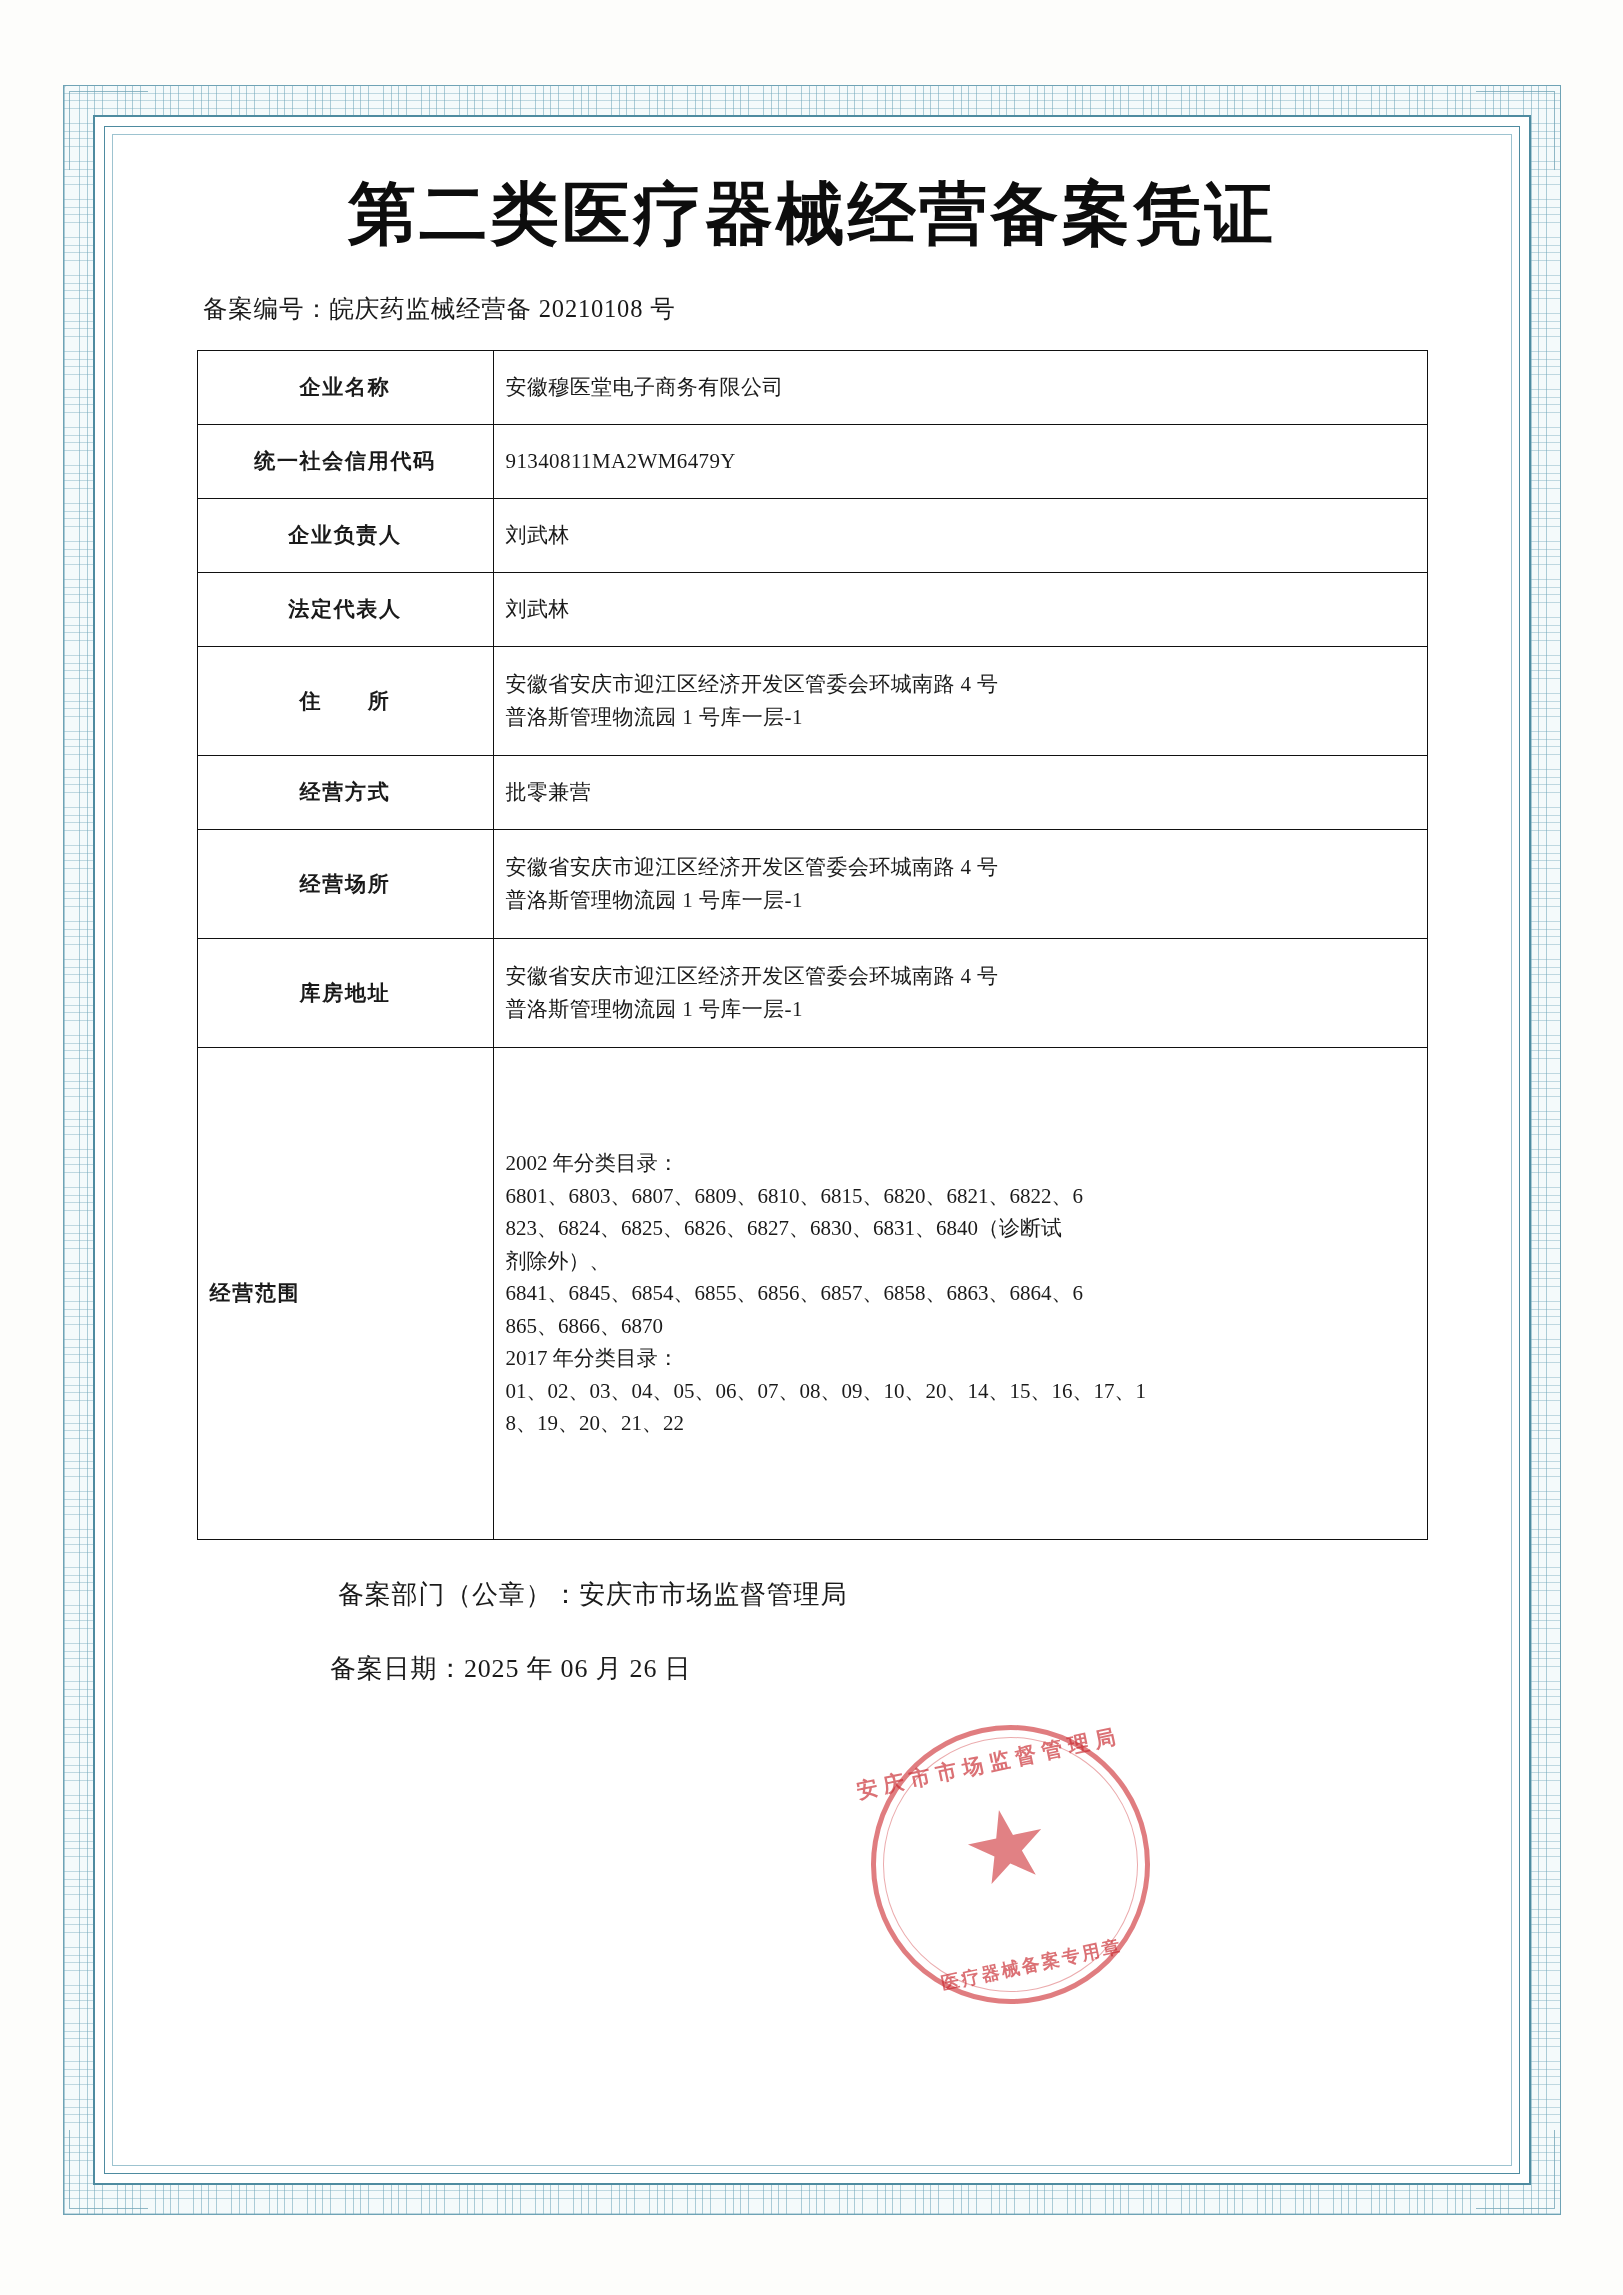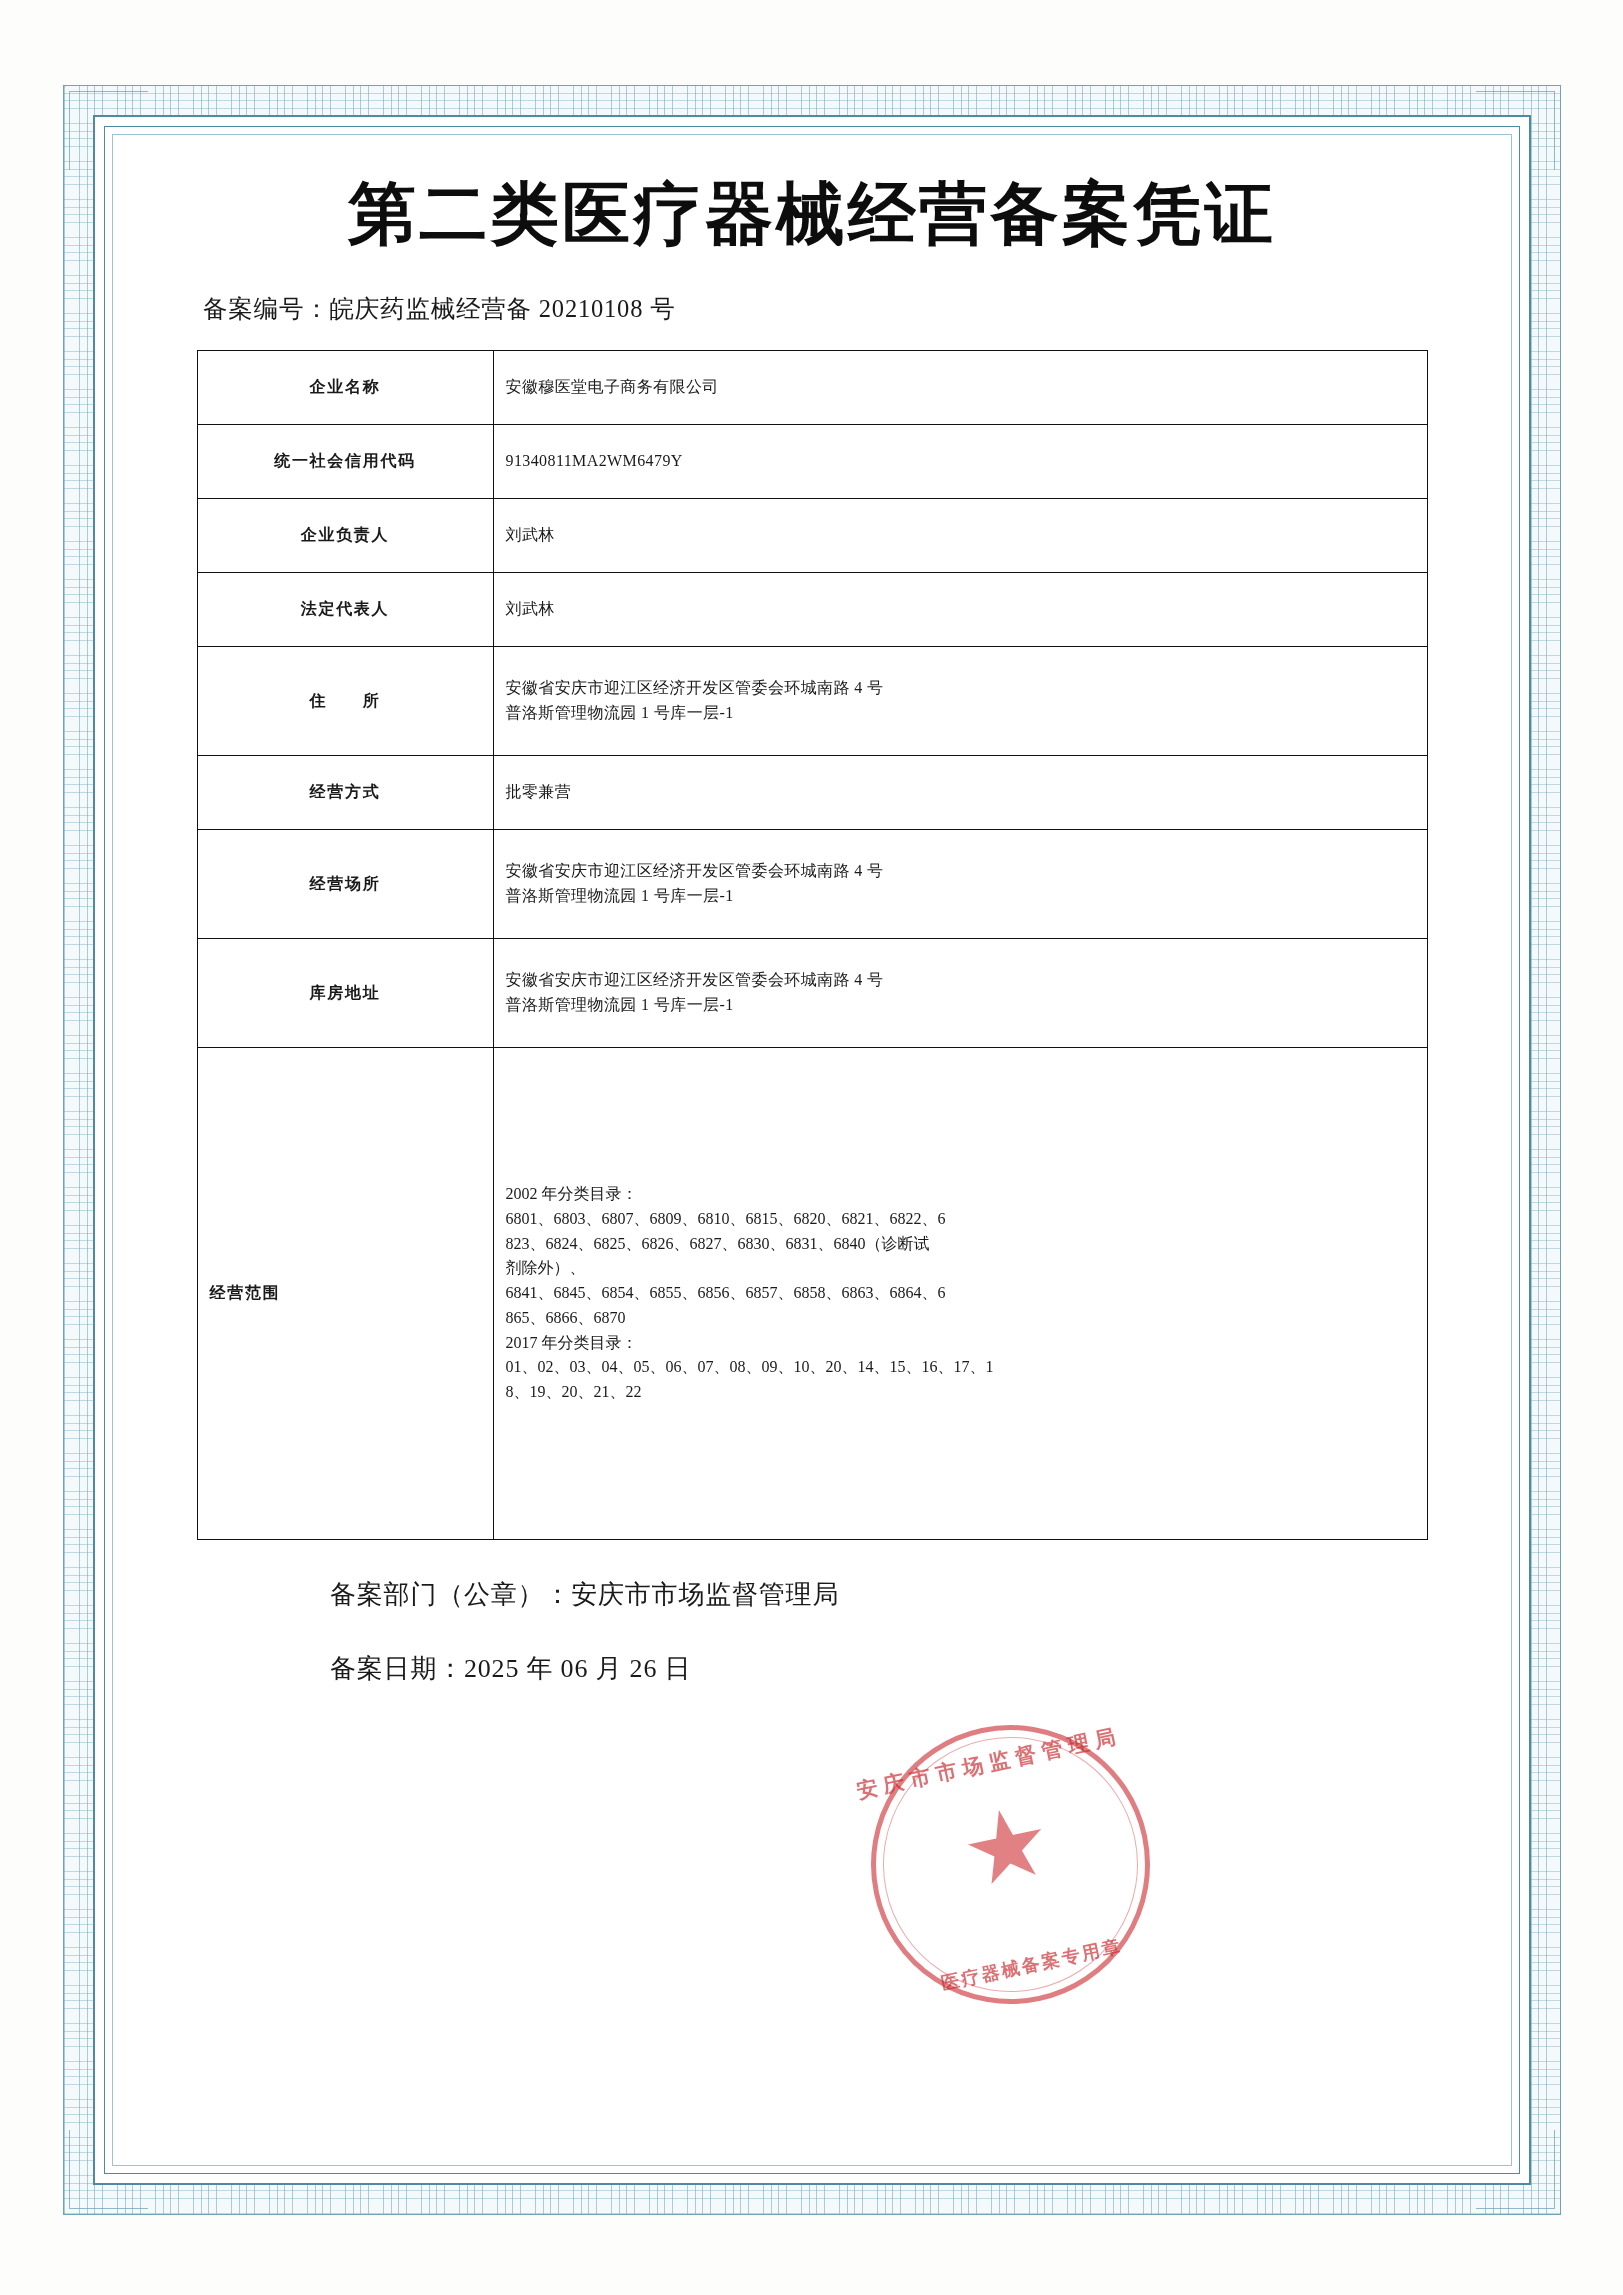--- a/index.html
+++ b/index.html
@@ -103,21 +103,21 @@
 
   table.cert-table {
     width: 1231px;
     margin: 0 auto;
     border-collapse: collapse;
     table-layout: fixed;
   }
   table.cert-table td {
     border: 1.3px solid #111;
     vertical-align: middle;
-    font-size: 16px;
+    font-size: 21px;
     line-height: 1.55;
     padding: 8.5px 12px;
   }
   td.label {
     width: 271px;
     text-align: center;
     font-weight: bold;
     letter-spacing: 1.7px;
     white-space: nowrap;
   }
@@ -143,21 +143,21 @@
     line-height: 1.72;
   }
   td.scope-value .line { display: block; white-space: nowrap; }
 
   .footer {
     margin-top: 37px;
     padding-left: 203px;
     font-size: 26px;
     letter-spacing: 0.8px;
   }
-  .footer .dept { margin-bottom: 39px; }
+  .footer .dept { margin-bottom: 39px; margin-left: 8px; }
 
   
   .seal {
     position: absolute;
     left: 871px;
     top: 1725px;
     width: 279px;
     height: 279px;
     transform: rotate(-12deg);
     pointer-events: none;

